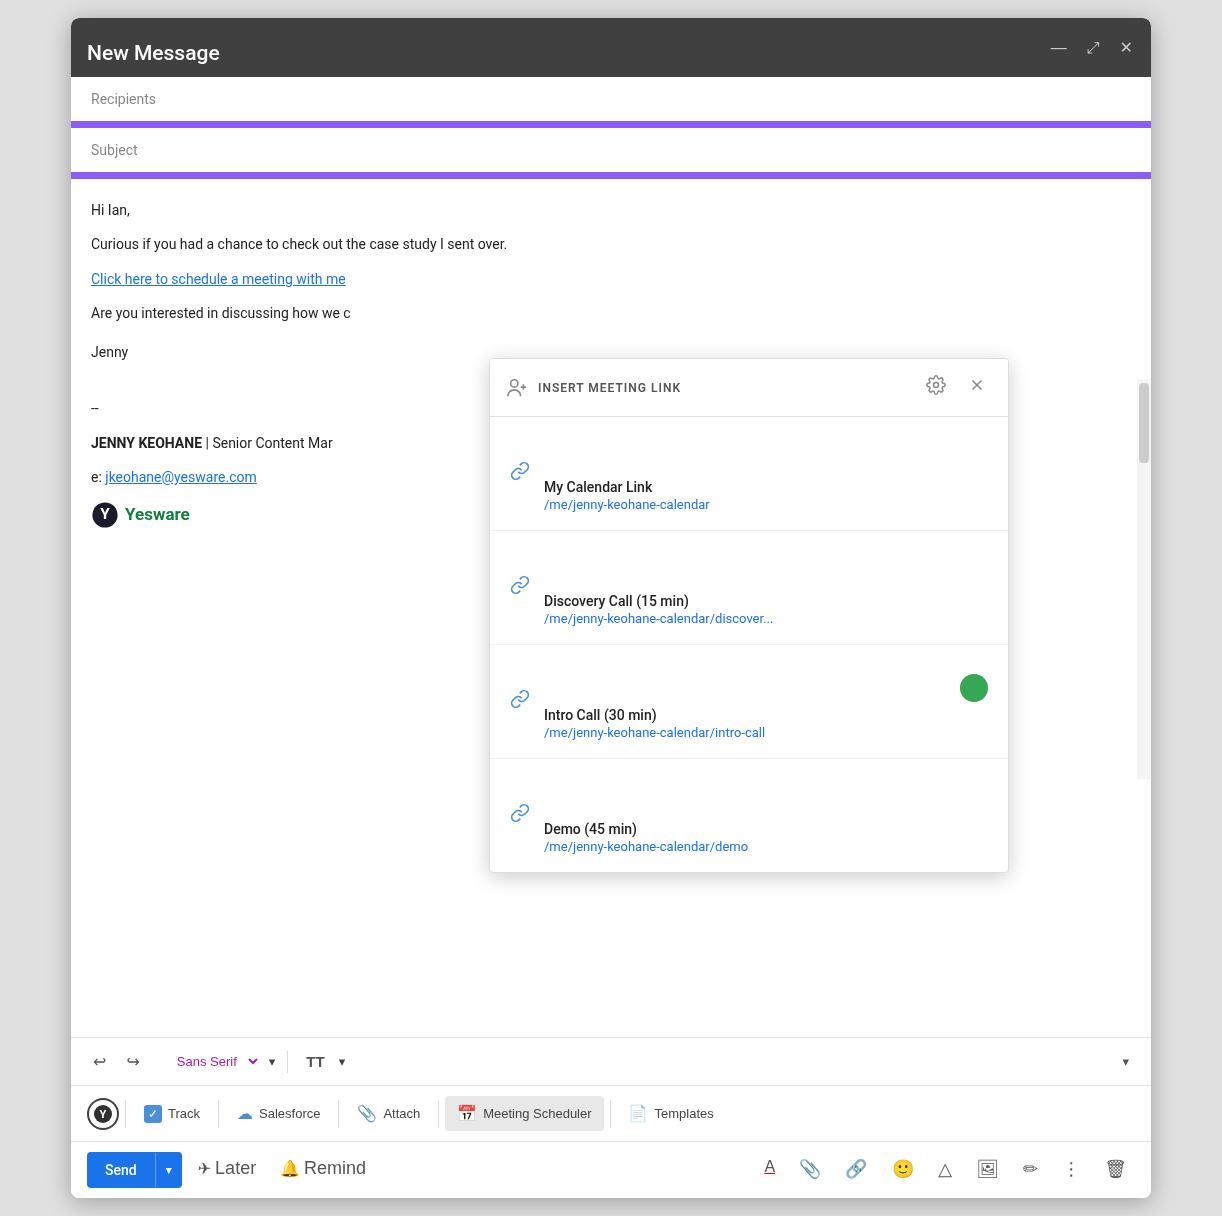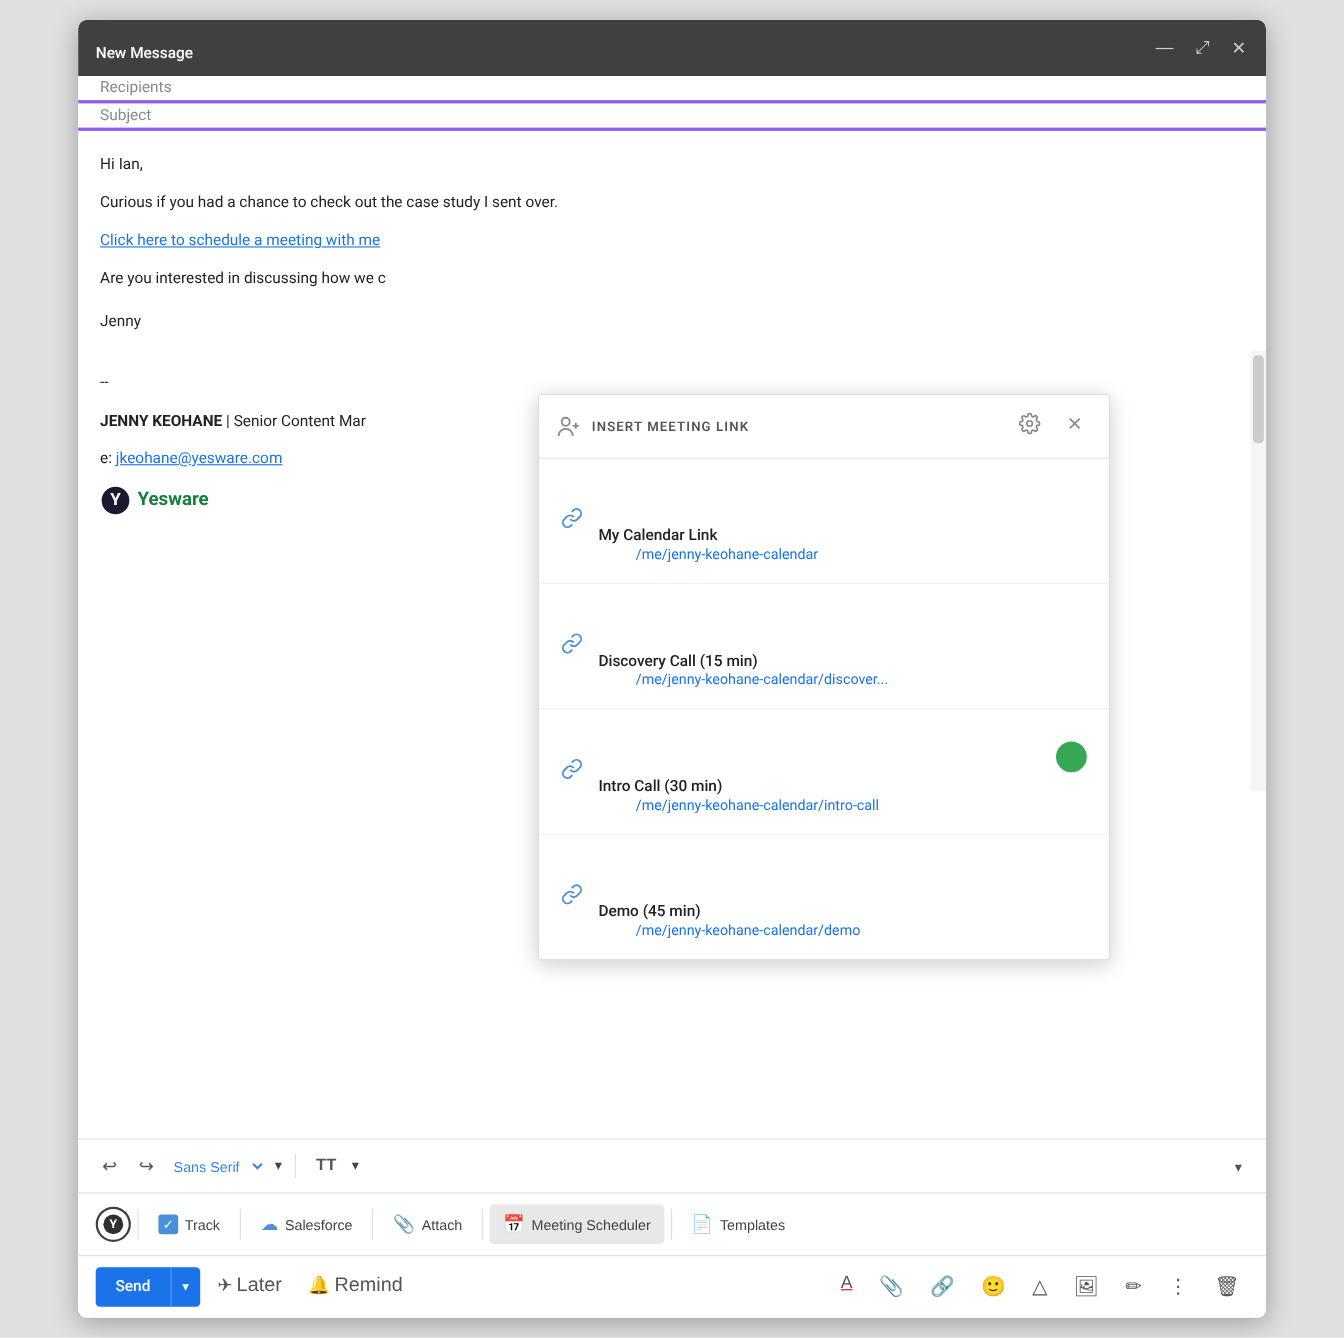--- a/index.html
+++ b/index.html
@@ -25,40 +25,40 @@
     .title-bar {
       background: #404040;
       color: #fff;
       padding: 12px 16px;
       display: flex;
       align-items: center;
       justify-content: space-between;
       border-radius: 8px 8px 0 0;
     }
     .title-bar-title {
-      font-size: 14px;
+      font-size: 21px;
       font-weight: 500;
       margin-top: 11px;
     }
     .title-bar-controls {
       display: flex;
       gap: 16px;
       align-items: center;
     }
     .title-bar-btn {
       background: none;
       border: none;
       color: #ccc;
       cursor: pointer;
       font-size: 16px;
       padding: 0 2px;
     }
     .field-row {
-      padding: 3px 20px;
-      border-bottom: 3px solid #8b5cf6;
+      padding: 14px 20px;
+      border-bottom: 7px solid #8b5cf6;
       display: flex;
       align-items: center;
     }
     .field-label {
       color: #888;
       font-size: 14px;
       min-width: 80px;
     }
     .field-input {
       flex: 1;
@@ -134,22 +134,23 @@
       height: 22px;
       background: #ddd;
       margin: 0 4px;
     }
     .font-select {
       font-size: 13px;
       border: none;
       outline: none;
       background: none;
       cursor: pointer;
-      color: #3b82f6;
+      color: #a21caf;
       font-weight: 500;
+      margin-left: 19px;
     }
     .action-toolbar {
       padding: 10px 16px;
       border-top: 1px solid #e0e0e0;
       display: flex;
       align-items: center;
       gap: 4px;
       background: #fff;
     }
     .action-btn {
@@ -263,21 +264,20 @@
     .popup-item-text .title {
       font-size: 14px;
       font-weight: 500;
       color: #222;
       margin-bottom: 2px;
       margin-top: 44px;
     }
     .popup-item-text .url {
       font-size: 13px;
       color: #1a73e8;
-      margin-left: 34px;
     }
 
     
     .yw-icon {
       width: 32px;
       height: 32px;
       border-radius: 50%;
       background: #fff;
       border: 2px solid #404040;
       display: flex;

